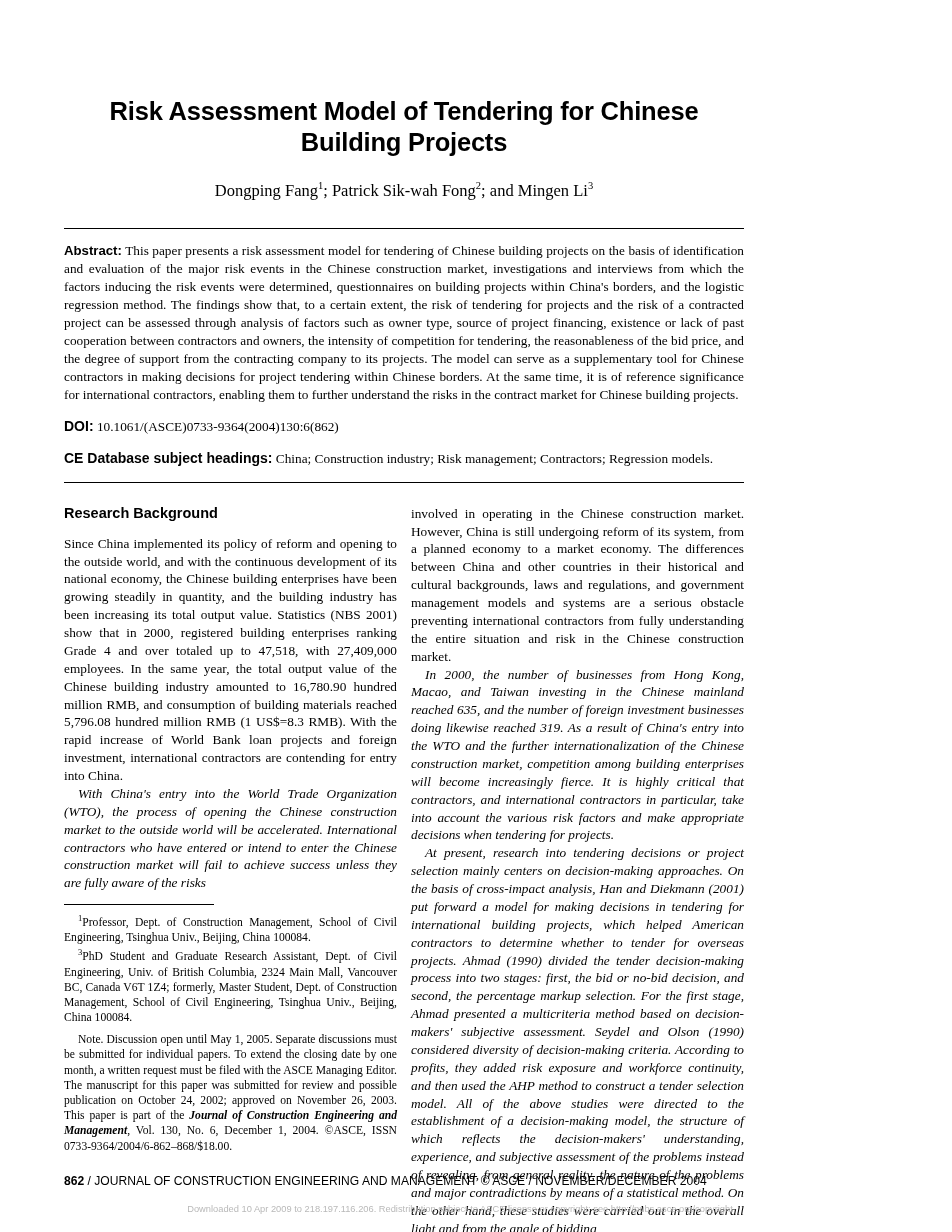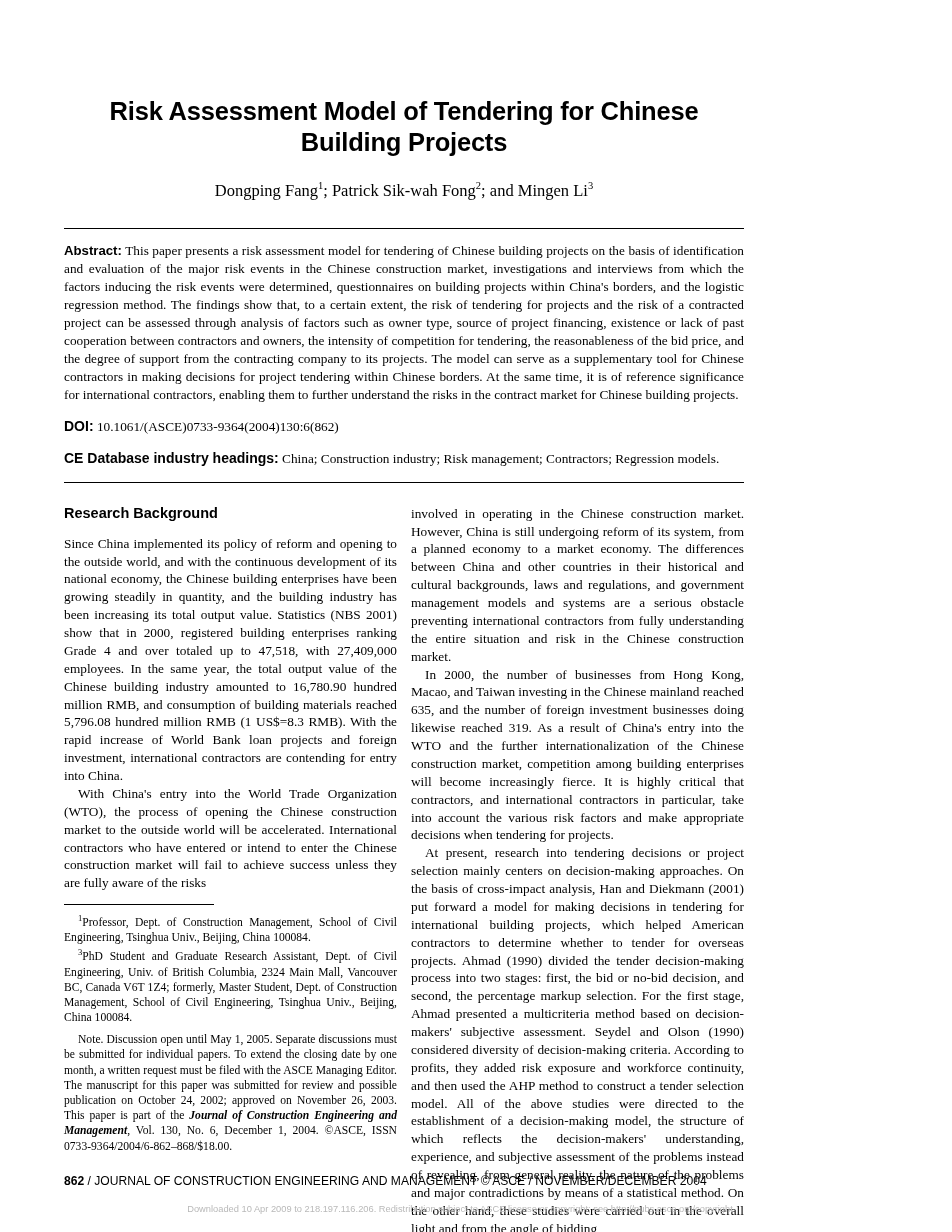--- a/index.html
+++ b/index.html
@@ -87,20 +87,21 @@
   }
   p.body {
     font-size: 13.3px;
     line-height: 1.345;
     text-align: justify;
     margin: 0;
     text-indent: 0;
   }
   p.body + p.body {
     text-indent: 14px;
+    font-style: italic;
   }
   .footnote-rule {
     border-top: 1px solid #000;
     width: 150px;
     margin: 12px 0 8px 0;
   }
   .footnotes {
     font-size: 11.6px;
     line-height: 1.31;
     text-align: justify;
@@ -158,21 +159,21 @@
 
   <div class="abstract-block">
     <span class="lead">Abstract:</span><span> This paper presents a risk assessment model for tendering of Chinese building projects on the basis of identification and evaluation of the major risk events in the Chinese construction market, investigations and interviews from which the factors inducing the risk events were determined, questionnaires on building projects within China's borders, and the logistic regression method. The findings show that, to a certain extent, the risk of tendering for projects and the risk of a contracted project can be assessed through analysis of factors such as owner type, source of project financing, existence or lack of past cooperation between contractors and owners, the intensity of competition for tendering, the reasonableness of the bid price, and the degree of support from the contracting company to its projects. The model can serve as a supplementary tool for Chinese contractors in making decisions for project tendering within Chinese borders. At the same time, it is of reference significance for international contractors, enabling them to further understand the risks in the contract market for Chinese building projects.</span>
   </div>
 
   <div class="doi-line">
     <span class="lead">DOI:</span><span> 10.1061/(ASCE)0733-9364(2004)130:6(862)</span>
   </div>
 
   <div class="ce-line">
-    <span class="lead">CE Database industry headings:</span><span> China; Construction industry; Risk management; Contractors; Regression models.</span>
+    <span class="lead">CE Database subject headings:</span><span> China; Construction industry; Risk management; Contractors; Regression models.</span>
   </div>
 
   <div class="rule2"></div>
 
   <div class="columns">
 
     <div class="col">
       <div class="section-head">Research Background</div>
       <p class="body">Since China implemented its policy of reform and opening to the outside world, and with the continuous development of its national economy, the Chinese building enterprises have been growing steadily in quantity, and the building industry has been increasing its total output value. Statistics (NBS 2001) show that in 2000, registered building enterprises ranking Grade 4 and over totaled up to 47,518, with 27,409,000 employees. In the same year, the total output value of the Chinese building industry amounted to 16,780.90 hundred million RMB, and consumption of building materials reached 5,796.08 hundred million RMB (1 US$=8.3 RMB). With the rapid increase of World Bank loan projects and foreign investment, international contractors are contending for entry into China.</p>
       <p class="body">With China's entry into the World Trade Organization (WTO), the process of opening the Chinese construction market to the outside world will be accelerated. International contractors who have entered or intend to enter the Chinese construction market will fail to achieve success unless they are fully aware of the risks</p>

